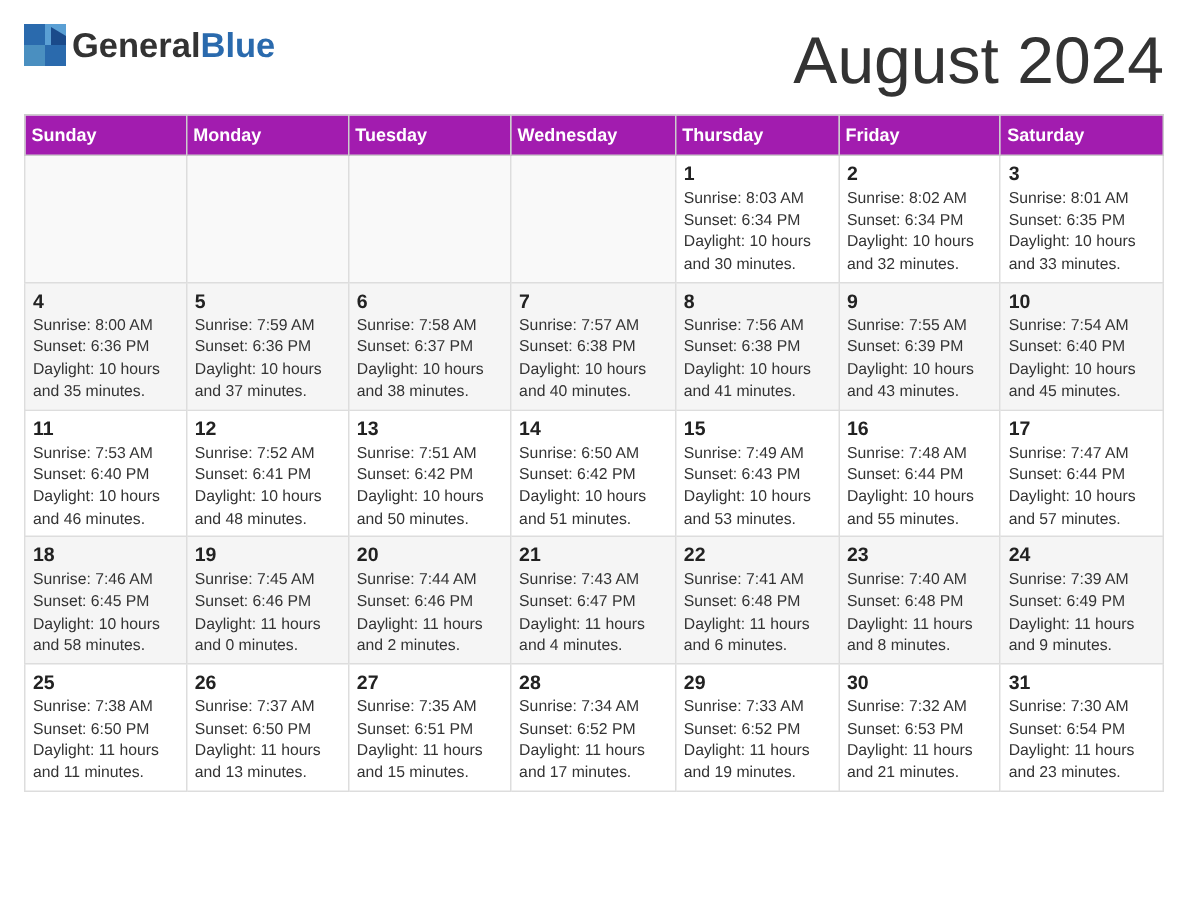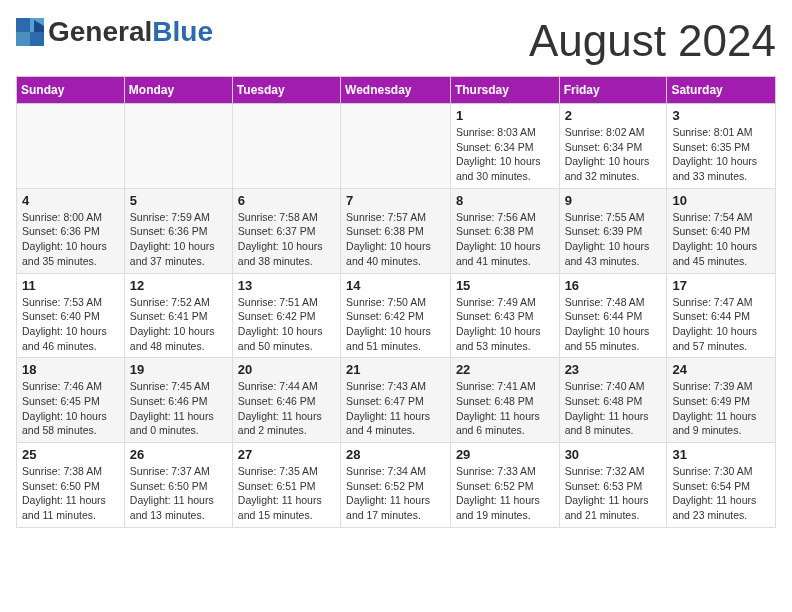--- a/index.html
+++ b/index.html
@@ -71,21 +71,21 @@
     }
     .empty-cell {
       background: #f9f9f9;
     }
     .logo-wrapper {
       display: flex;
       align-items: center;
       gap: 4px;
     }
     .logo-text {
-      font-size: 28px;
+      font-size: 23px;
       font-weight: bold;
     }
     .logo-gen {
       color: #333;
     }
     .logo-bl {
       color: #2a6aad;
     }
   </style>
 </head>
@@ -206,21 +206,21 @@
 Daylight: 10 hours and 48 minutes.</div>
         </td>
         <td>
           <div class="day-num">13</div>
           <div class="day-info" style="white-space: pre-line;">Sunrise: 7:51 AM
 Sunset: 6:42 PM
 Daylight: 10 hours and 50 minutes.</div>
         </td>
         <td>
           <div class="day-num">14</div>
-          <div class="day-info" style="white-space: pre-line;">Sunrise: 7:50 AM
+          <div class="day-info" style="white-space: pre-line;">Sunrise: 6:50 AM
 Sunset: 6:42 PM
 Daylight: 10 hours and 51 minutes.</div>
         </td>
         <td>
           <div class="day-num">15</div>
           <div class="day-info" style="white-space: pre-line;">Sunrise: 7:49 AM
 Sunset: 6:43 PM
 Daylight: 10 hours and 53 minutes.</div>
         </td>
         <td>

